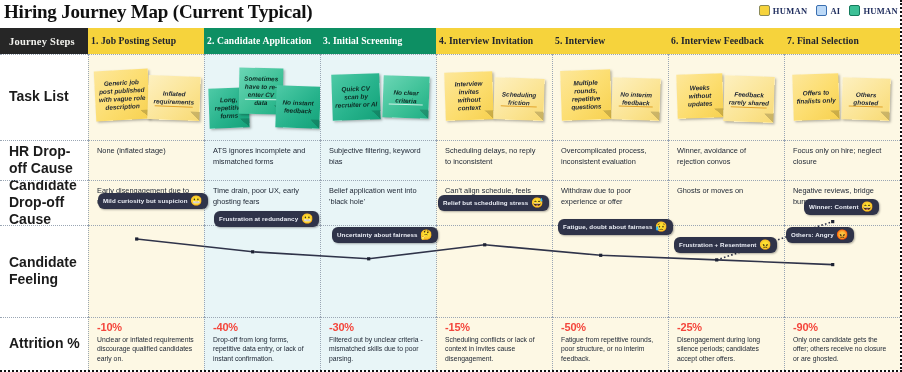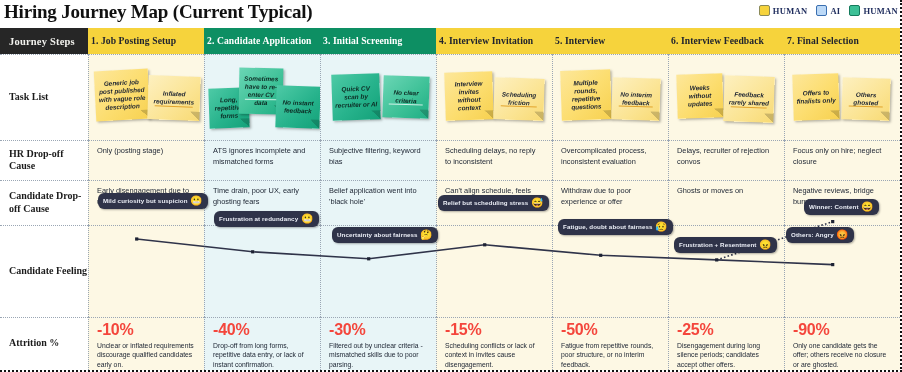--- a/index.html
+++ b/index.html
@@ -73,22 +73,22 @@
   .hdr.mixed span{ color:#ffffff; }
 
   
   .tint-h{ background:#fdf8e4; }
   .tint-a{ background:#e8f5f7; }
   .rowlabel{
     background:#ffffff;
     display:flex; align-items:center; padding-left:9px;
   }
   .rowlabel span{
-    font-family:Liberation Serif, serif;
-    font-weight:bold; font-size:10px; color:#1b1b1b;
+    font-family:Liberation Sans, sans-serif;
+    font-weight:bold; font-size:14px; color:#1b1b1b;
     line-height:1.22;
   }
   
   .vsep{
     position:absolute; left:0; top:0; bottom:0;
     border-left:1px dotted #9aa6b4;
   }
   .hsep{
     position:absolute; left:0; right:0; top:0;
     border-top:1px dotted #9aa6b4;
@@ -153,21 +153,21 @@
   .badge-txt{
     font-size:6.2px; line-height:1.25; color:#eceff7;
     font-weight:bold; letter-spacing:.1px;
   }
   .badge-emo{ font-size:10px; line-height:1; }
   .chart-svg{ position:absolute; left:0; top:0; }
 
   
   .att{ padding:4px 9px 0 9px; }
   .att .pct{
-    font-size:16px; font-weight:bold; color:#f4463c;
+    font-size:11px; font-weight:bold; color:#f4463c;
     letter-spacing:-0.2px; margin-bottom:2px;
   }
   .att .desc{ font-size:6.8px; line-height:1.38; color:#1b2331; }
 </style>
 </head>
 <body>
 
 <div id="app">
 
   <div class="title-bar">
@@ -326,21 +326,21 @@
           </div>
         </div>
       </div>
       <div class="cell rowlabel">
         <span>HR Drop-off Cause</span>
         <div class="hsep"></div>
       </div>
       <div class="cell tint-h">
         <div class="vsep"></div>
         <div class="hsep"></div>
-        <div class="txt">Only (posting stage)</div>
+        <div class="txt">None (inflated stage)</div>
       </div>
       <div class="cell tint-a">
         <div class="vsep"></div>
         <div class="hsep"></div>
         <div class="txt">ATS ignores incomplete and mismatched forms</div>
       </div>
       <div class="cell tint-a">
         <div class="vsep"></div>
         <div class="hsep"></div>
         <div class="txt">Subjective filtering, keyword bias</div>
@@ -351,21 +351,21 @@
         <div class="txt">Scheduling delays, no reply to inconsistent</div>
       </div>
       <div class="cell tint-h">
         <div class="vsep"></div>
         <div class="hsep"></div>
         <div class="txt">Overcomplicated process, inconsistent evaluation</div>
       </div>
       <div class="cell tint-h">
         <div class="vsep"></div>
         <div class="hsep"></div>
-        <div class="txt">Delays, recruiter of rejection convos</div>
+        <div class="txt">Winner, avoidance of rejection convos</div>
       </div>
       <div class="cell tint-h">
         <div class="vsep"></div>
         <div class="hsep"></div>
         <div class="txt">Focus only on hire; neglect closure</div>
       </div>
       <div class="cell rowlabel">
         <span>Candidate Drop-off Cause</span>
         <div class="hsep"></div>
       </div>

